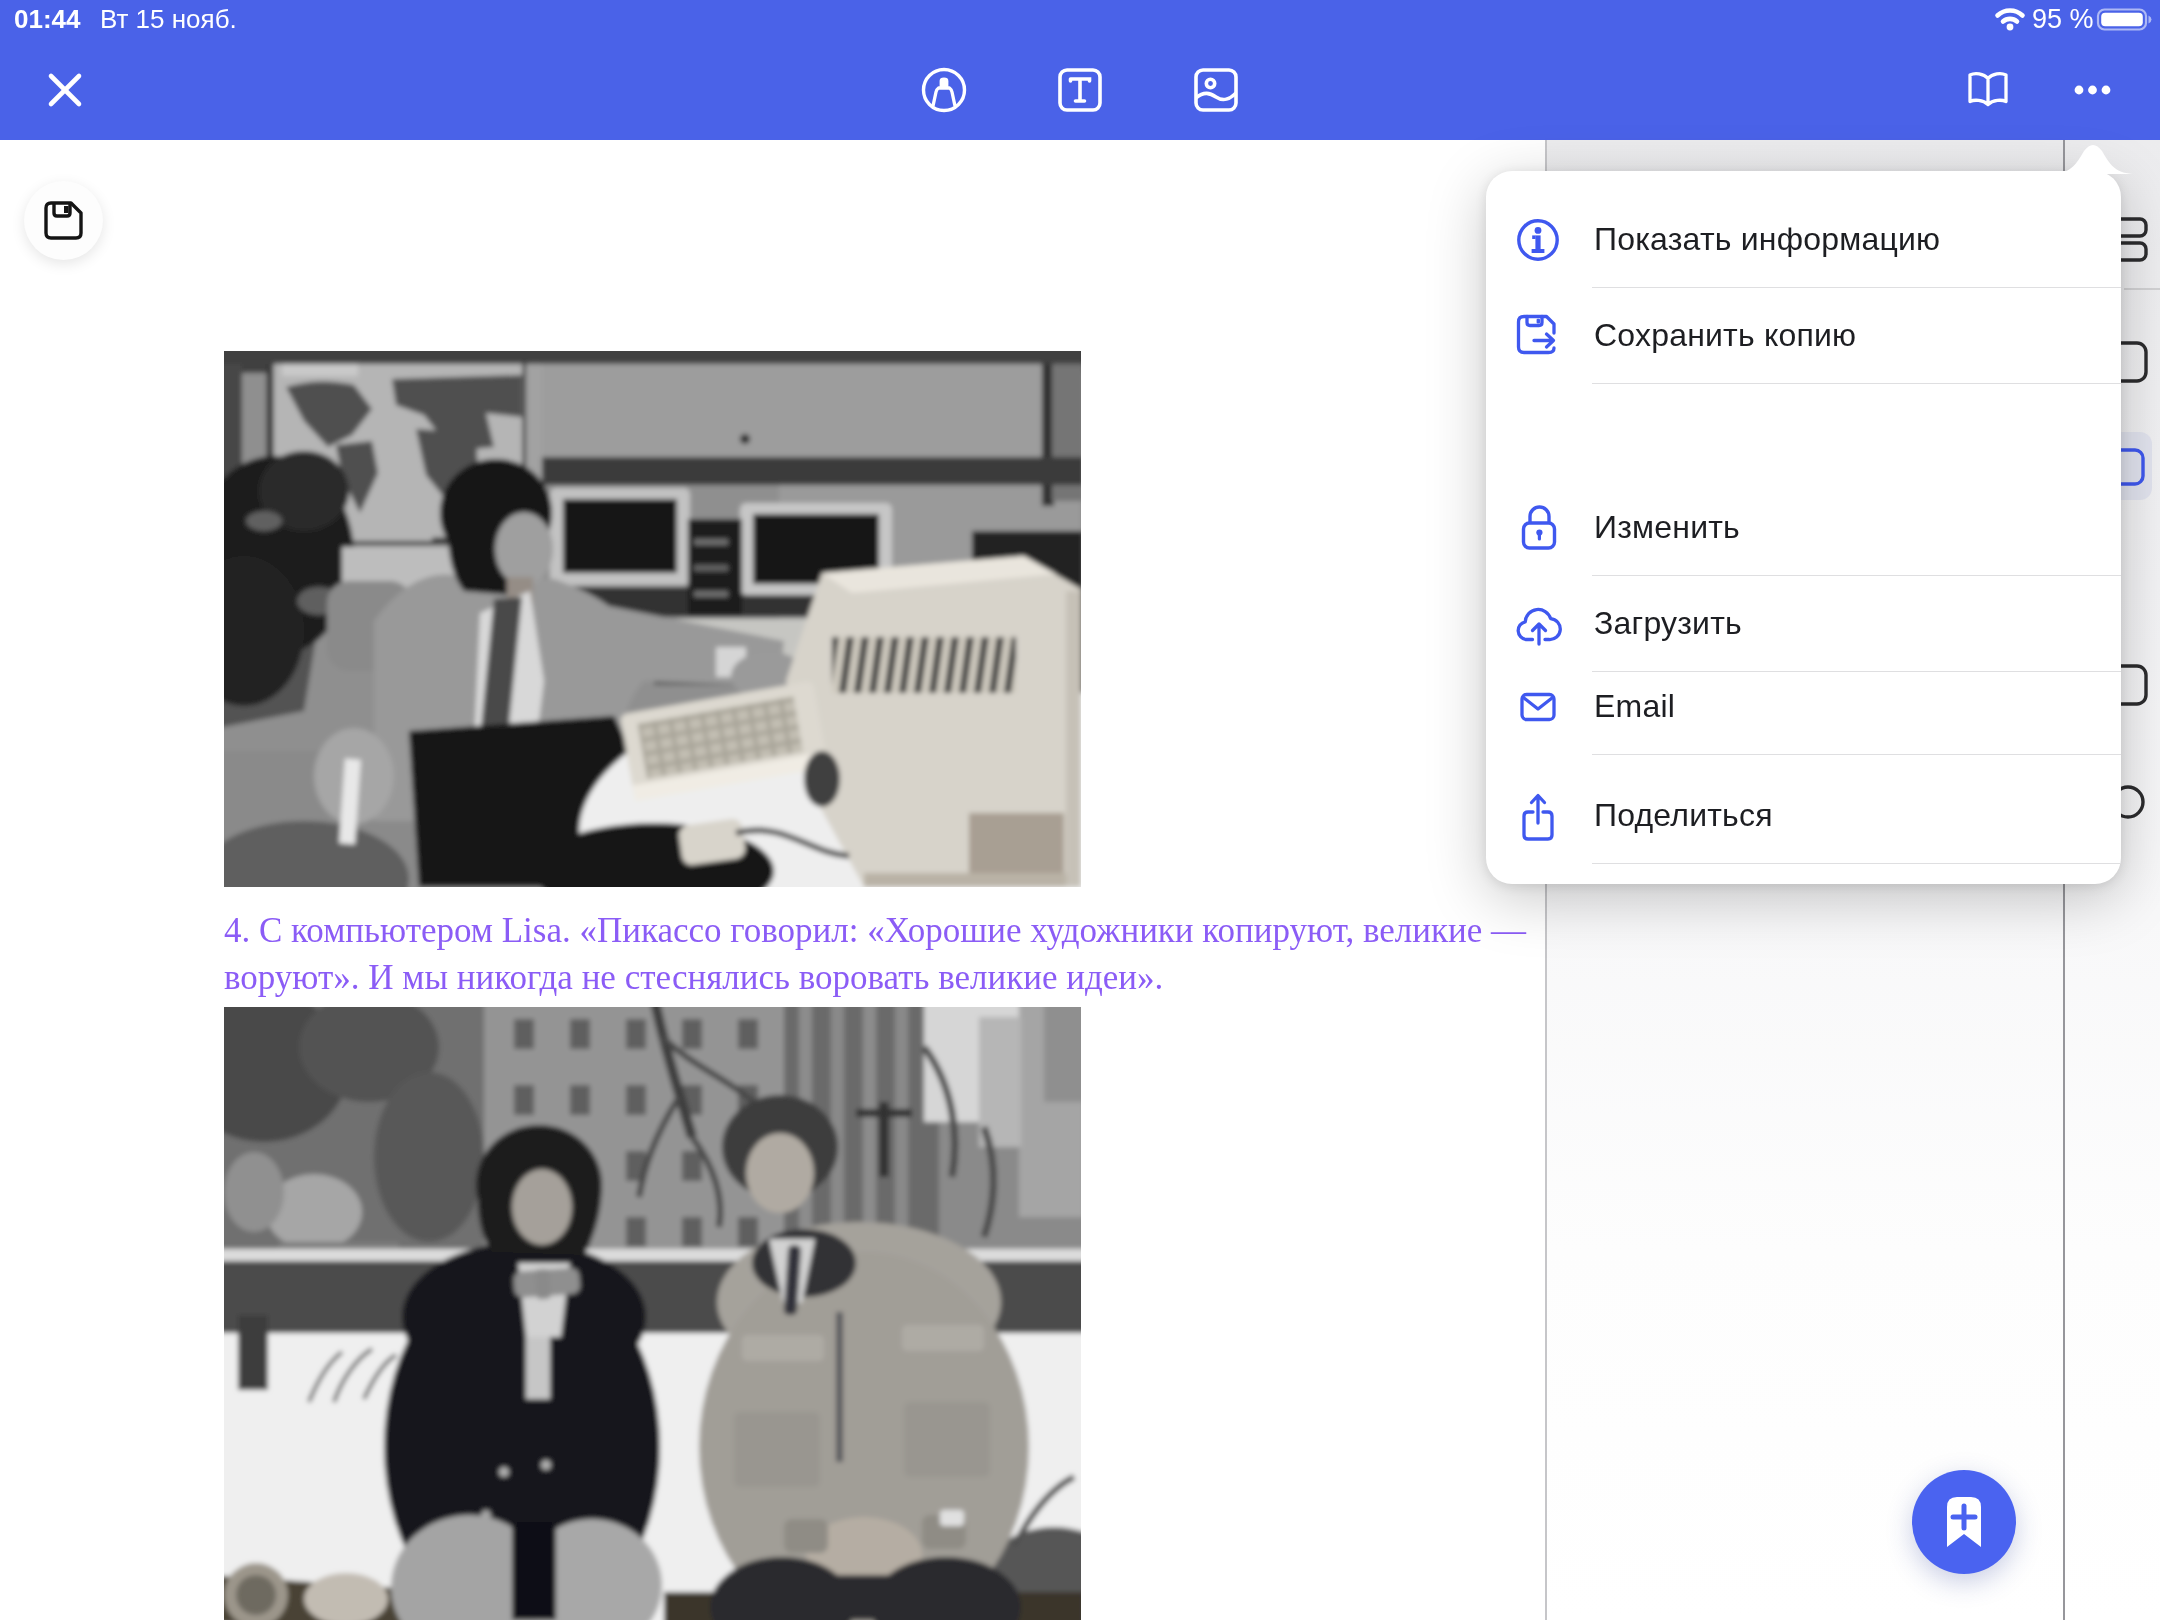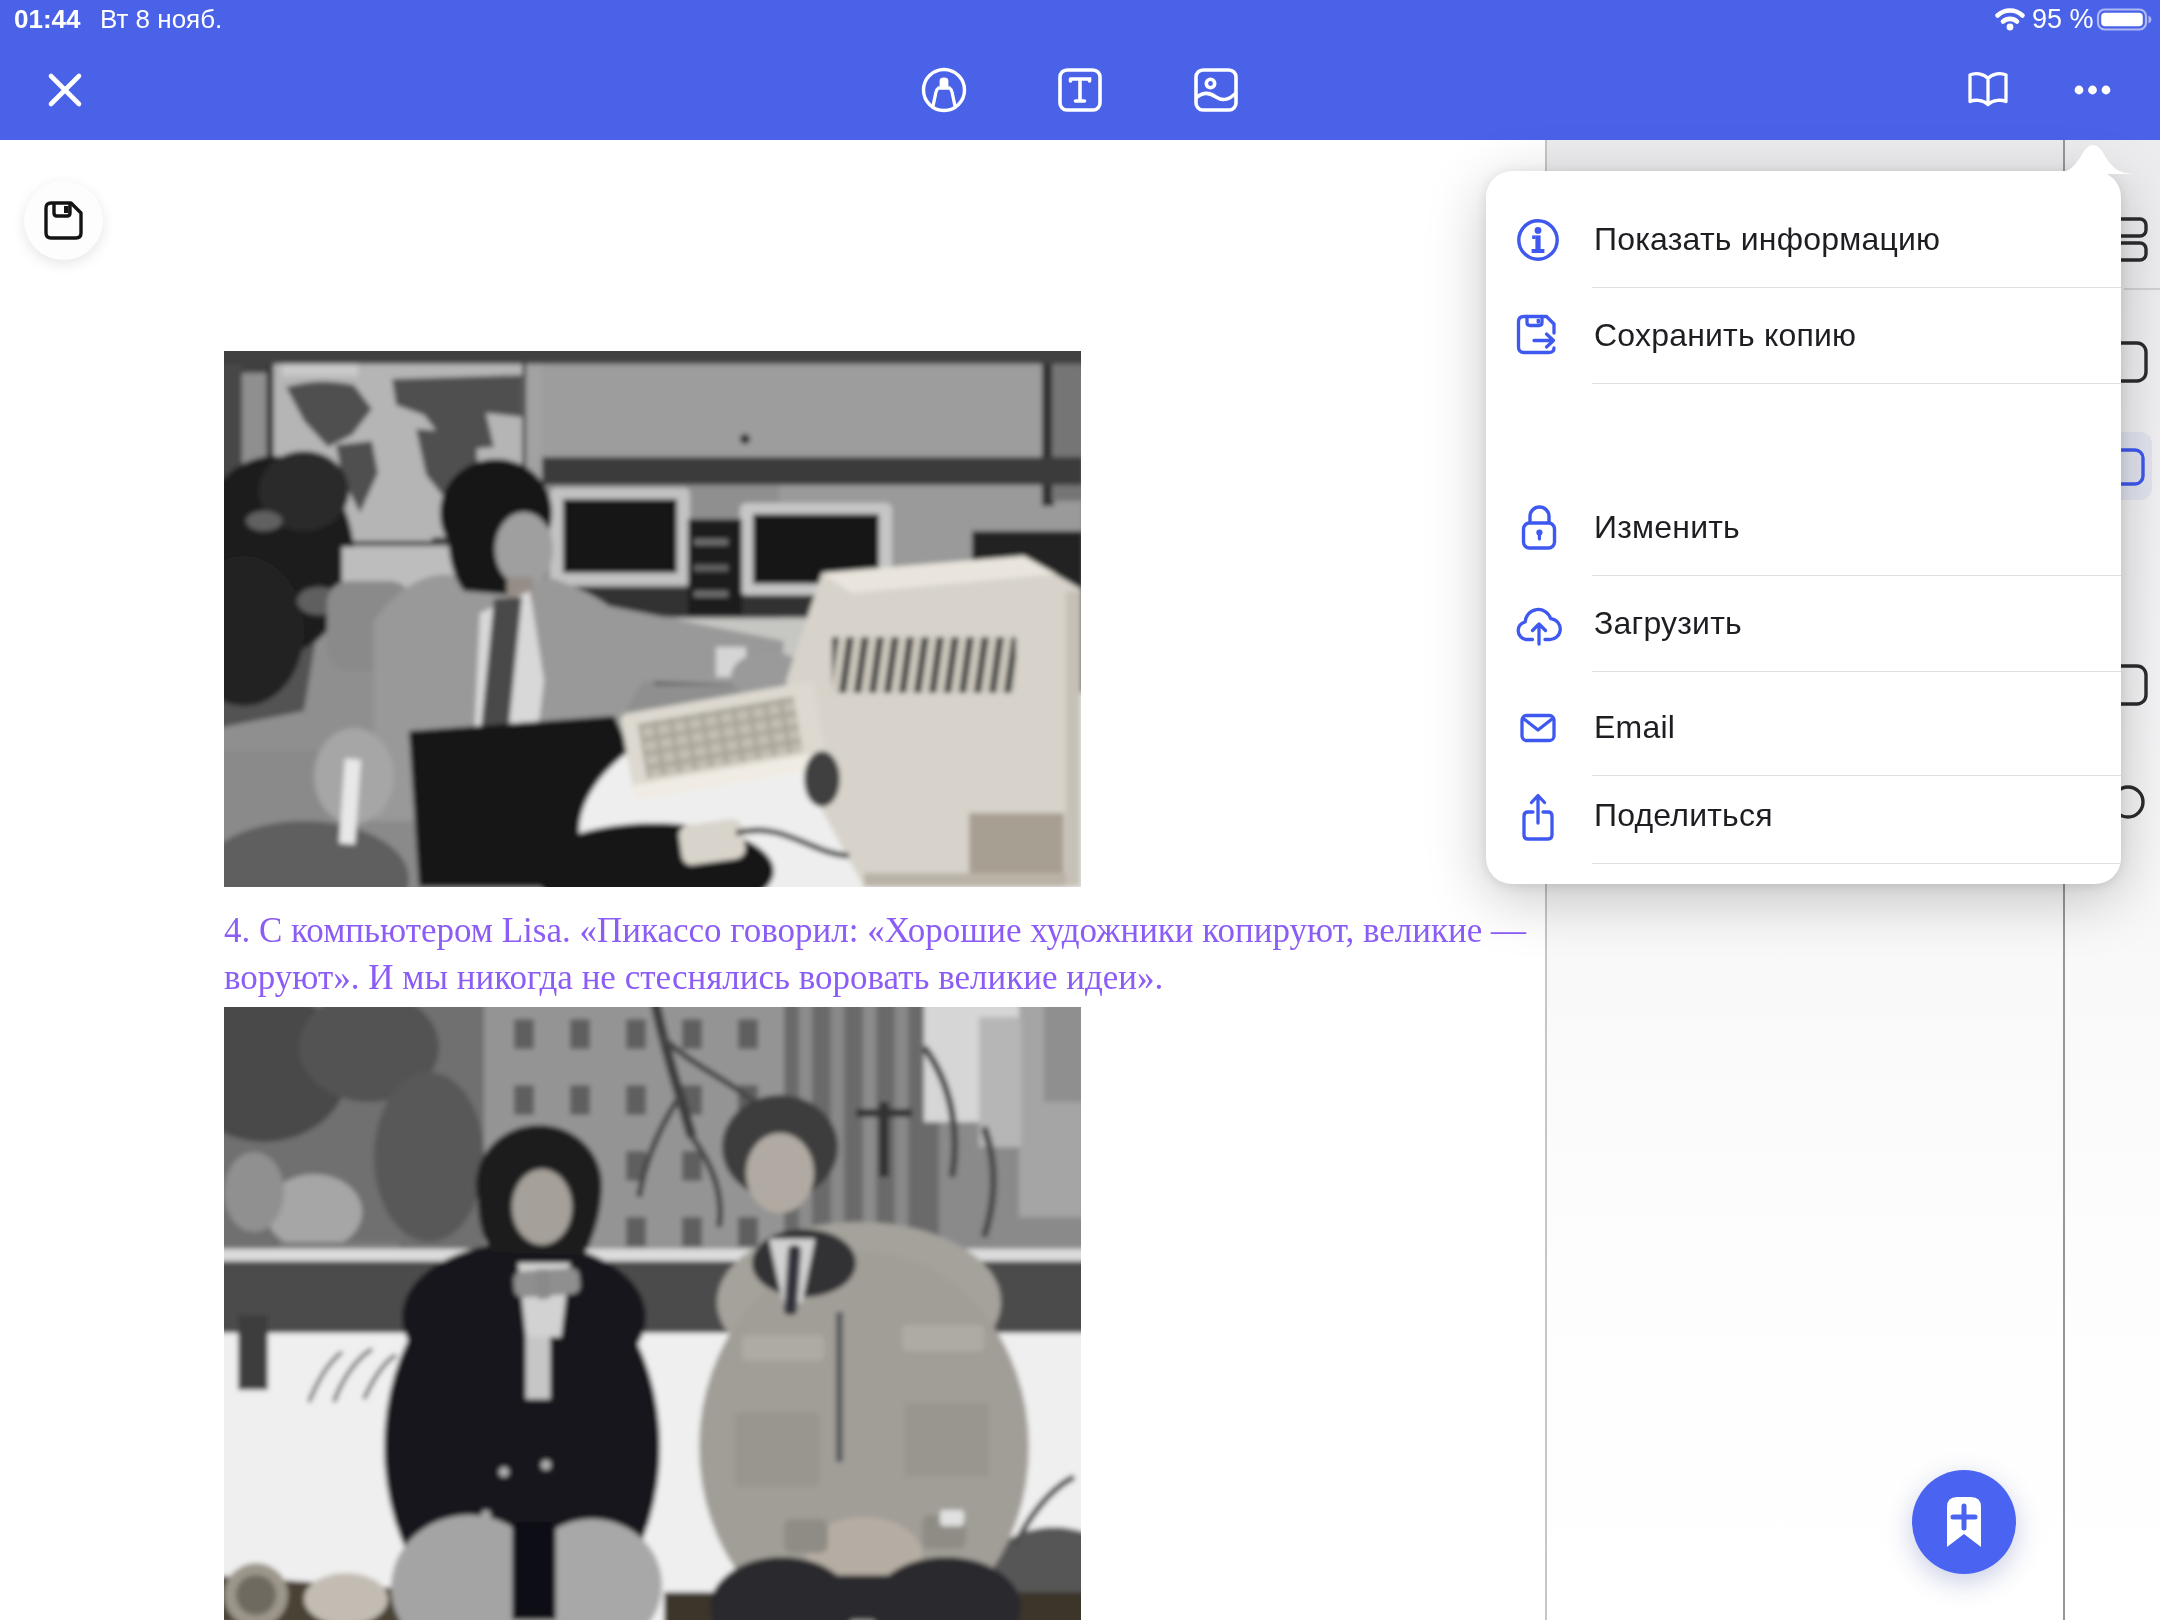--- a/index.html
+++ b/index.html
@@ -244,21 +244,21 @@
  <rect x="698" y="508" width="44" height="34" rx="8" fill="#8f8c85"></rect>
  <rect x="716" y="503" width="24" height="16" rx="4" fill="#e0e0e0"></rect>
  <rect x="505" y="568" width="270" height="45" fill="#2a2a2d"></rect>
  <ellipse cx="558" cy="600" rx="72" ry="50" fill="#2a2a2d"></ellipse>
  <ellipse cx="722" cy="600" rx="75" ry="50" fill="#2a2a2d"></ellipse>
 </g>
 </svg>
 
 <div class="abs" id="topbar"></div>
 <div class="abs sbtext" style="left:14px; font-weight:700;">01:44</div>
-<div class="abs sbtext" style="left:100px;">Вт 8 нояб.</div>
+<div class="abs sbtext" style="left:100px;">Вт 15 нояб.</div>
 <svg class="abs" id="statusright" style="left:1990px; top:0;" width="170" height="45" viewBox="0 0 170 45">
   <g transform="translate(20,19)">
     <path d="M-12.5 -3.5 A 18 18 0 0 1 12.5 -3.5" fill="none" stroke="#fff" stroke-width="4.6" stroke-linecap="round"></path>
     <path d="M-7 2.5 A 10.5 10.5 0 0 1 7 2.5" fill="none" stroke="#fff" stroke-width="4.6" stroke-linecap="round"></path>
     <circle cx="0" cy="8" r="3.4" fill="#fff"></circle>
   </g>
   <text x="42" y="28" fill="#ffffff" font-size="27" font-family="Liberation Sans">95 %</text>
   <g>
     <rect x="108" y="9.5" width="48" height="20" rx="6.5" fill="none" stroke="#ffffff" stroke-opacity="0.55" stroke-width="2.2"></rect>
     <rect x="111.2" y="12.8" width="41.6" height="13.4" rx="4" fill="#ffffff"></rect>
@@ -360,21 +360,21 @@
     <div class="mitem" style="top:384px">
     <svg class="micon" viewBox="0 0 48 48">
         <g fill="none" stroke="#3f58ef" stroke-width="3.3" stroke-linejoin="round" stroke-linecap="round">
    <path d="M18.5 39.5 L12 39.5 A 9 9 0 0 1 11.2 21.8 A 13 13 0 0 1 36.6 18.6 A 8.8 8.8 0 0 1 35 39.5 L31 39.5"></path>
    <path d="M25 44 L25 24.5 M18.5 30.5 L25 24 L31.5 30.5"></path>
         </g>
       </svg>
     <div class="mlabel">Загрузить</div>
     <div class="mdiv" style="top:95px"></div>
   </div>
-    <div class="mitem" style="top:488px">
+    <div class="mitem" style="top:467px">
     <svg class="micon" viewBox="0 0 48 48">
         <g fill="none" stroke="#3f58ef" stroke-width="3.3" stroke-linejoin="round" stroke-linecap="round">
    <rect x="8" y="11.5" width="32" height="25" rx="4.5"></rect>
    <path d="M10 15 L24 26 L38 15"></path>
         </g>
       </svg>
     <div class="mlabel">Email</div>
     <div class="mdiv" style="top:95px"></div>
   </div>
     <div class="mitem" style="top:576px">

